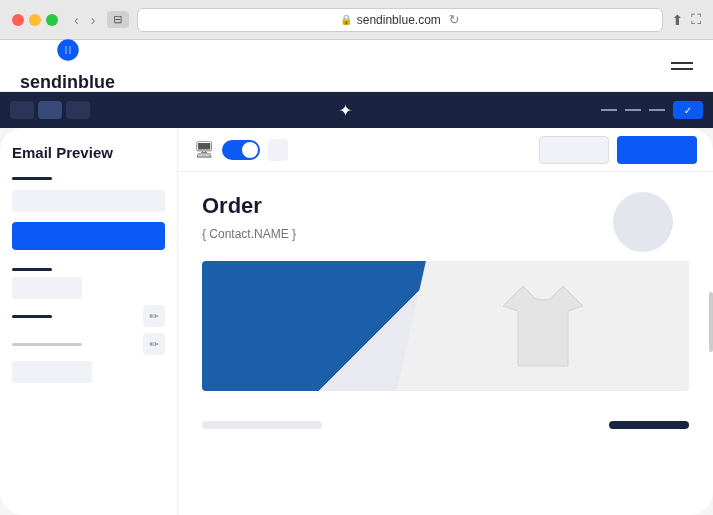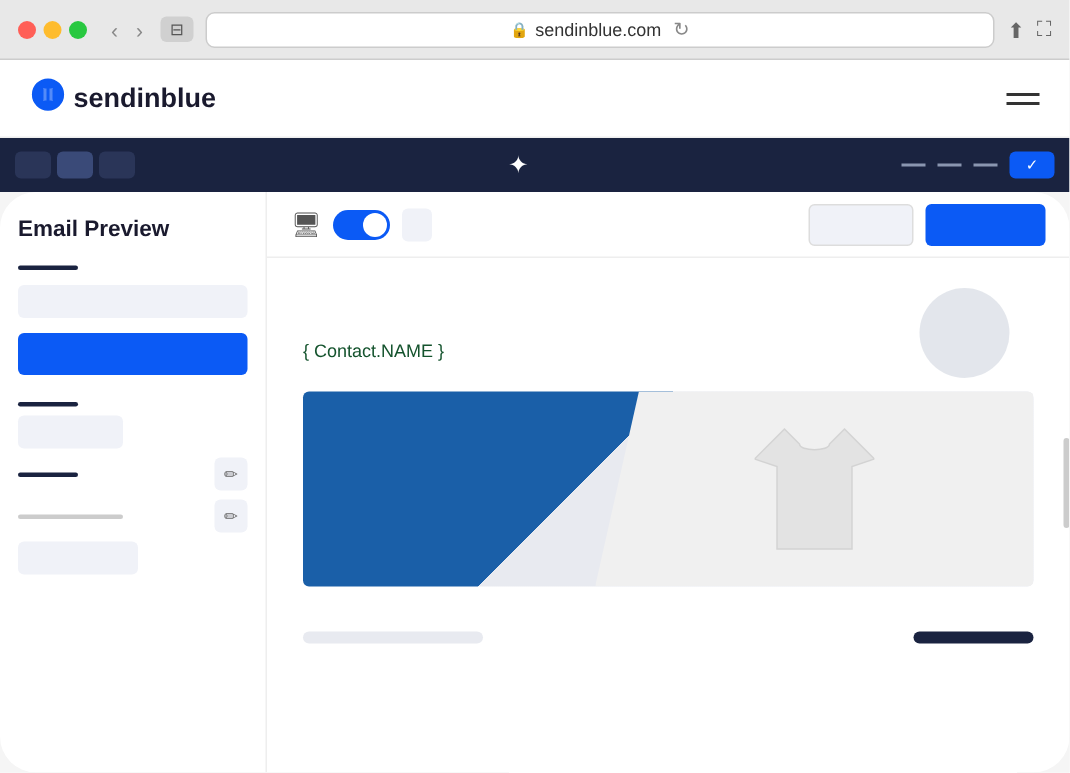--- a/index.html
+++ b/index.html
@@ -89,20 +89,21 @@
       display: flex;
       align-items: center;
       justify-content: space-between;
       border-bottom: 1px solid #eee;
       height: 52px;
     }
     .logo-area {
       display: flex;
       align-items: center;
       gap: 5px;
+      flex-direction: column;
     }
     .logo-icon {
       color: #0b5af5;
       font-size: 20px;
     }
     .logo-text {
       font-size: 18px;
       font-weight: 600;
       color: #1a1a2e;
     }
@@ -336,21 +337,21 @@
     }
     .email-title {
       font-size: 22px;
       font-weight: 700;
       color: #1a1a2e;
       line-height: 1.3;
       margin-bottom: 6px;
     }
     .email-variable {
       font-size: 12px;
-      color: #14532d;
+      color: #737373;
       margin-bottom: 20px;
     }
     .email-circle-placeholder {
       position: absolute;
       right: 40px;
       top: 20px;
       width: 60px;
       height: 60px;
       border-radius: 50%;
       background: #d0d5e0;
@@ -503,21 +504,21 @@
         </div>
         <div class="preview-toolbar-right">
           <div class="preview-btn-outline"></div>
           <div class="preview-btn-primary"></div>
         </div>
       </div>
 
       <div class="email-content">
         <div class="email-circle-placeholder"></div>
         <div class="email-title">
-          <br>
+          <span>Order</span><br>
         </div>
         <div class="email-variable">{ Contact.NAME }</div>
         <div class="email-image-placeholder">
           <div class="shirt-mockup">
             <svg width="80" height="90" viewBox="0 0 80 90" fill="none" opacity="0.8">
               <path d="M20 5 L0 25 L15 30 L15 85 L65 85 L65 30 L80 25 L60 5 L50 15 C50 20 30 20 30 15 Z" fill="#e0e0e0" stroke="#ccc" stroke-width="1"></path>
             </svg>
           </div>
         </div>
       </div>

